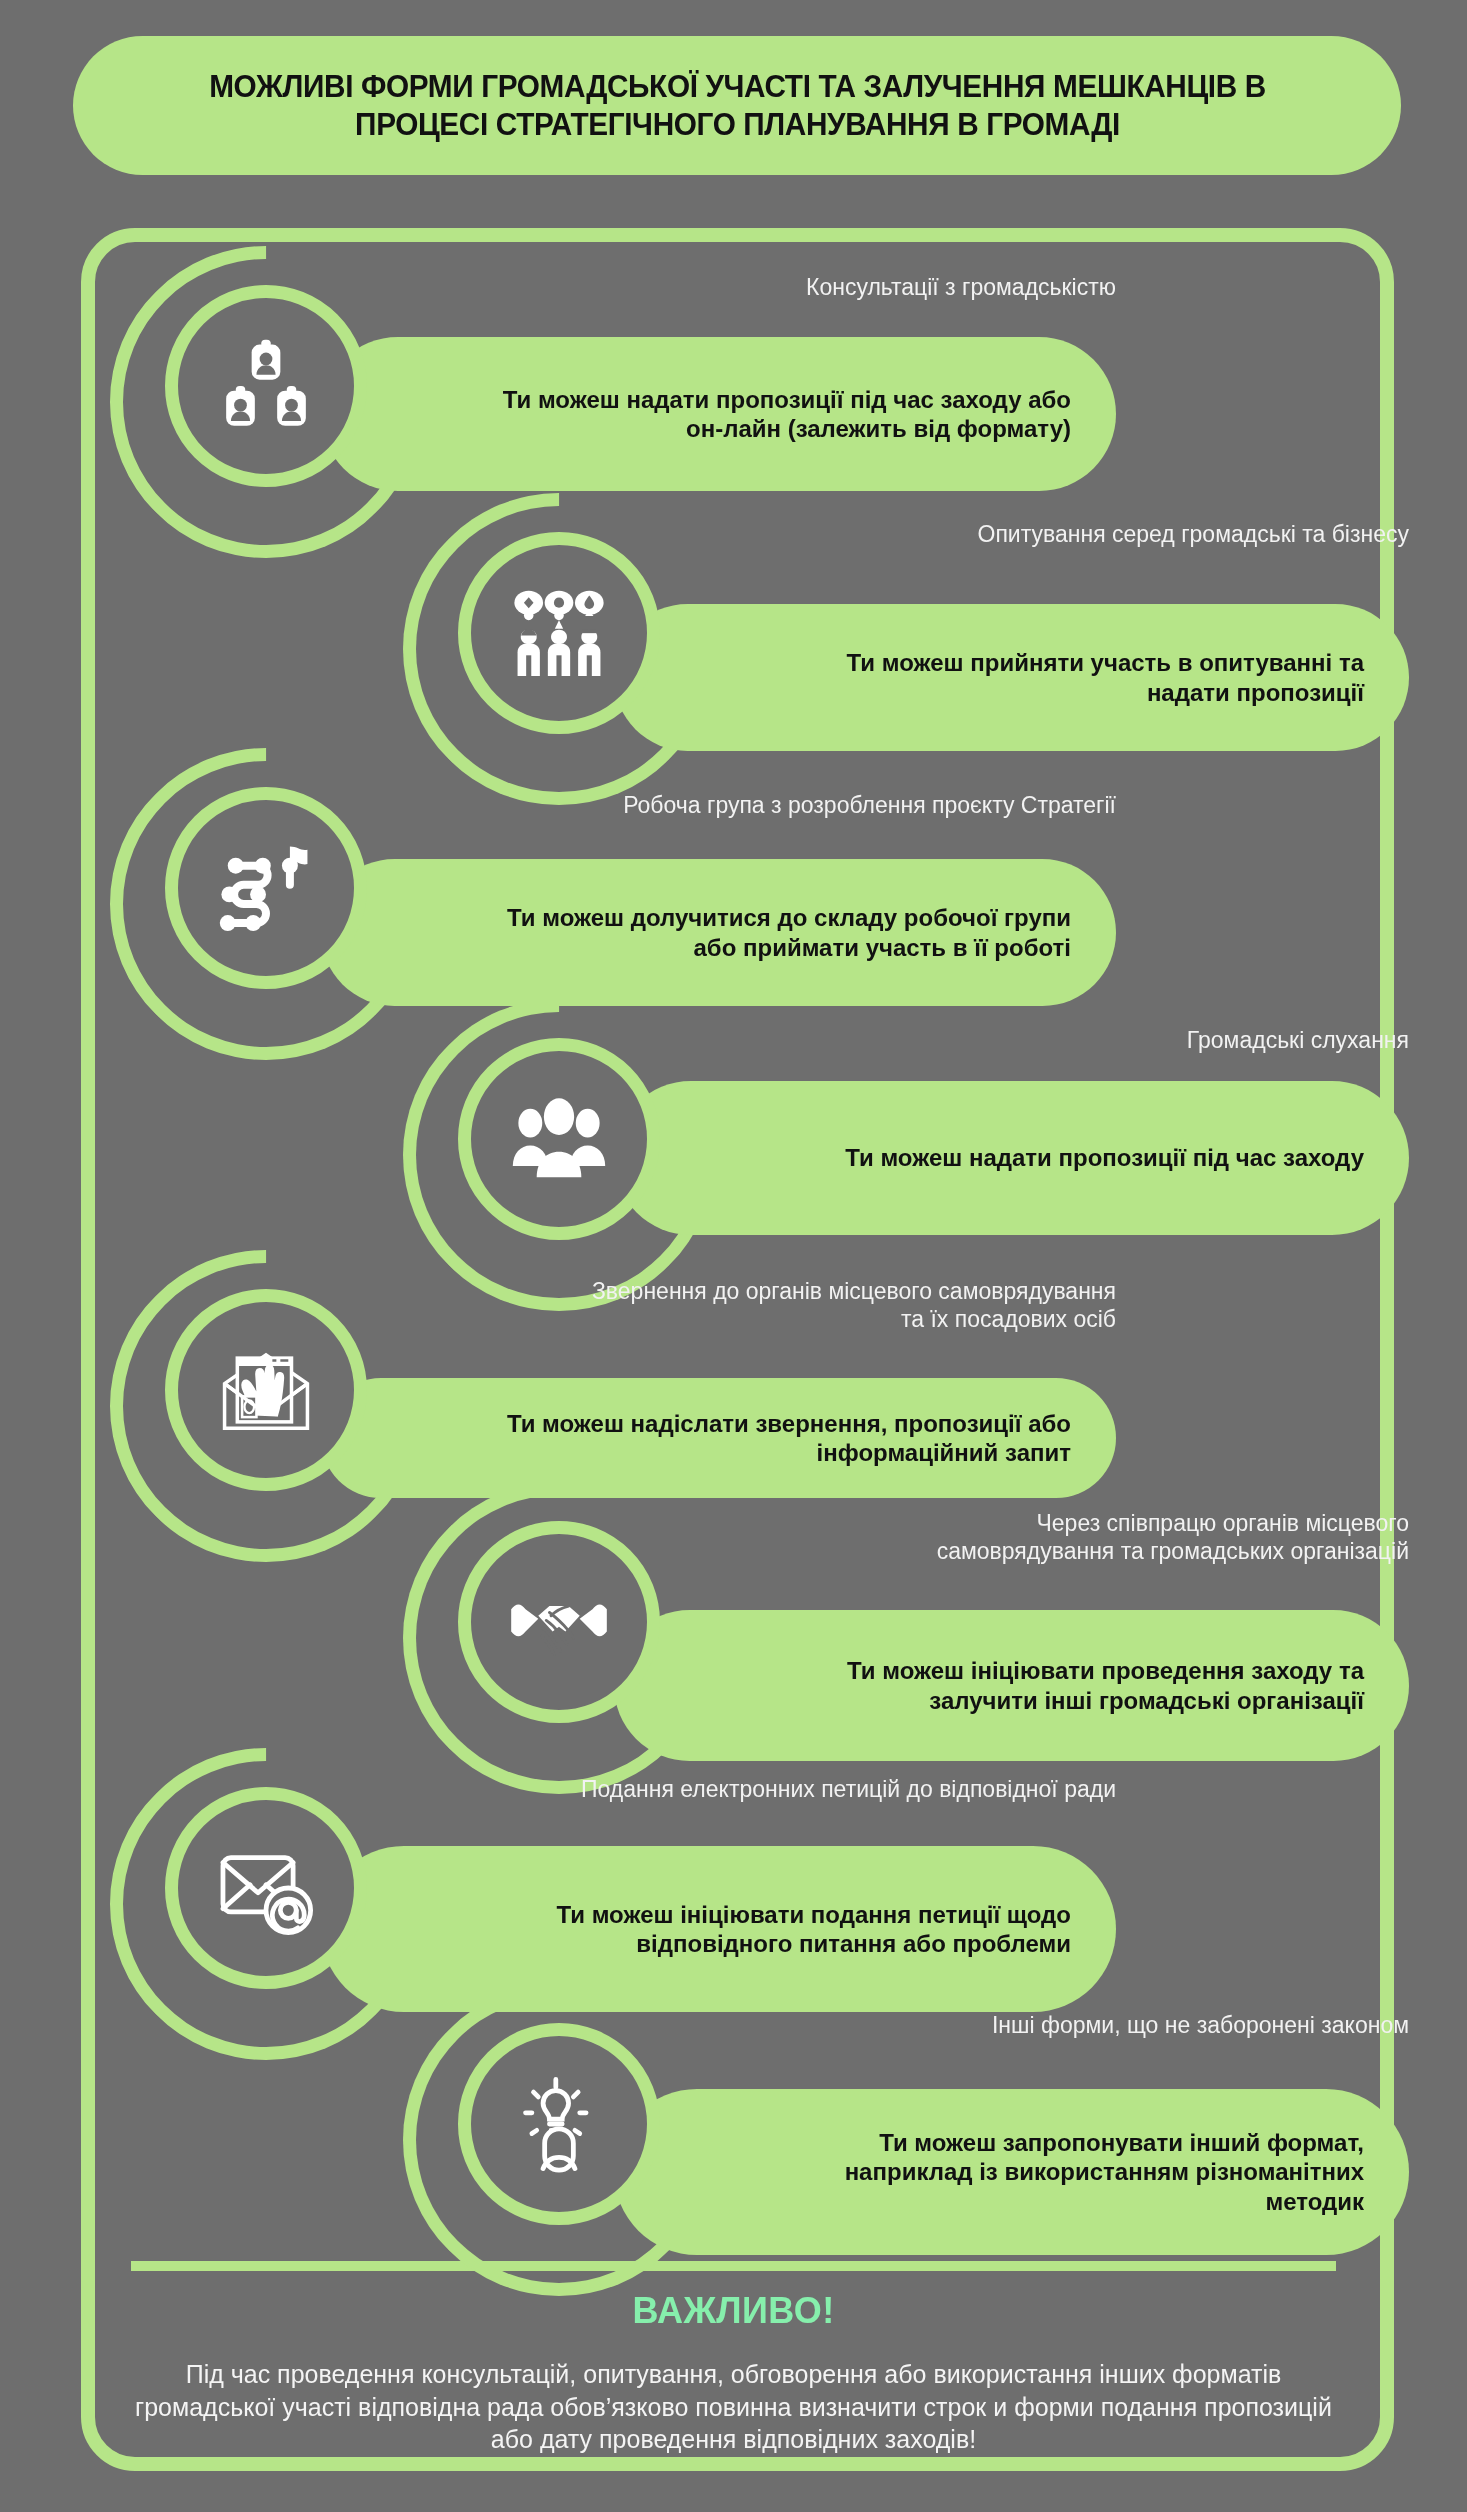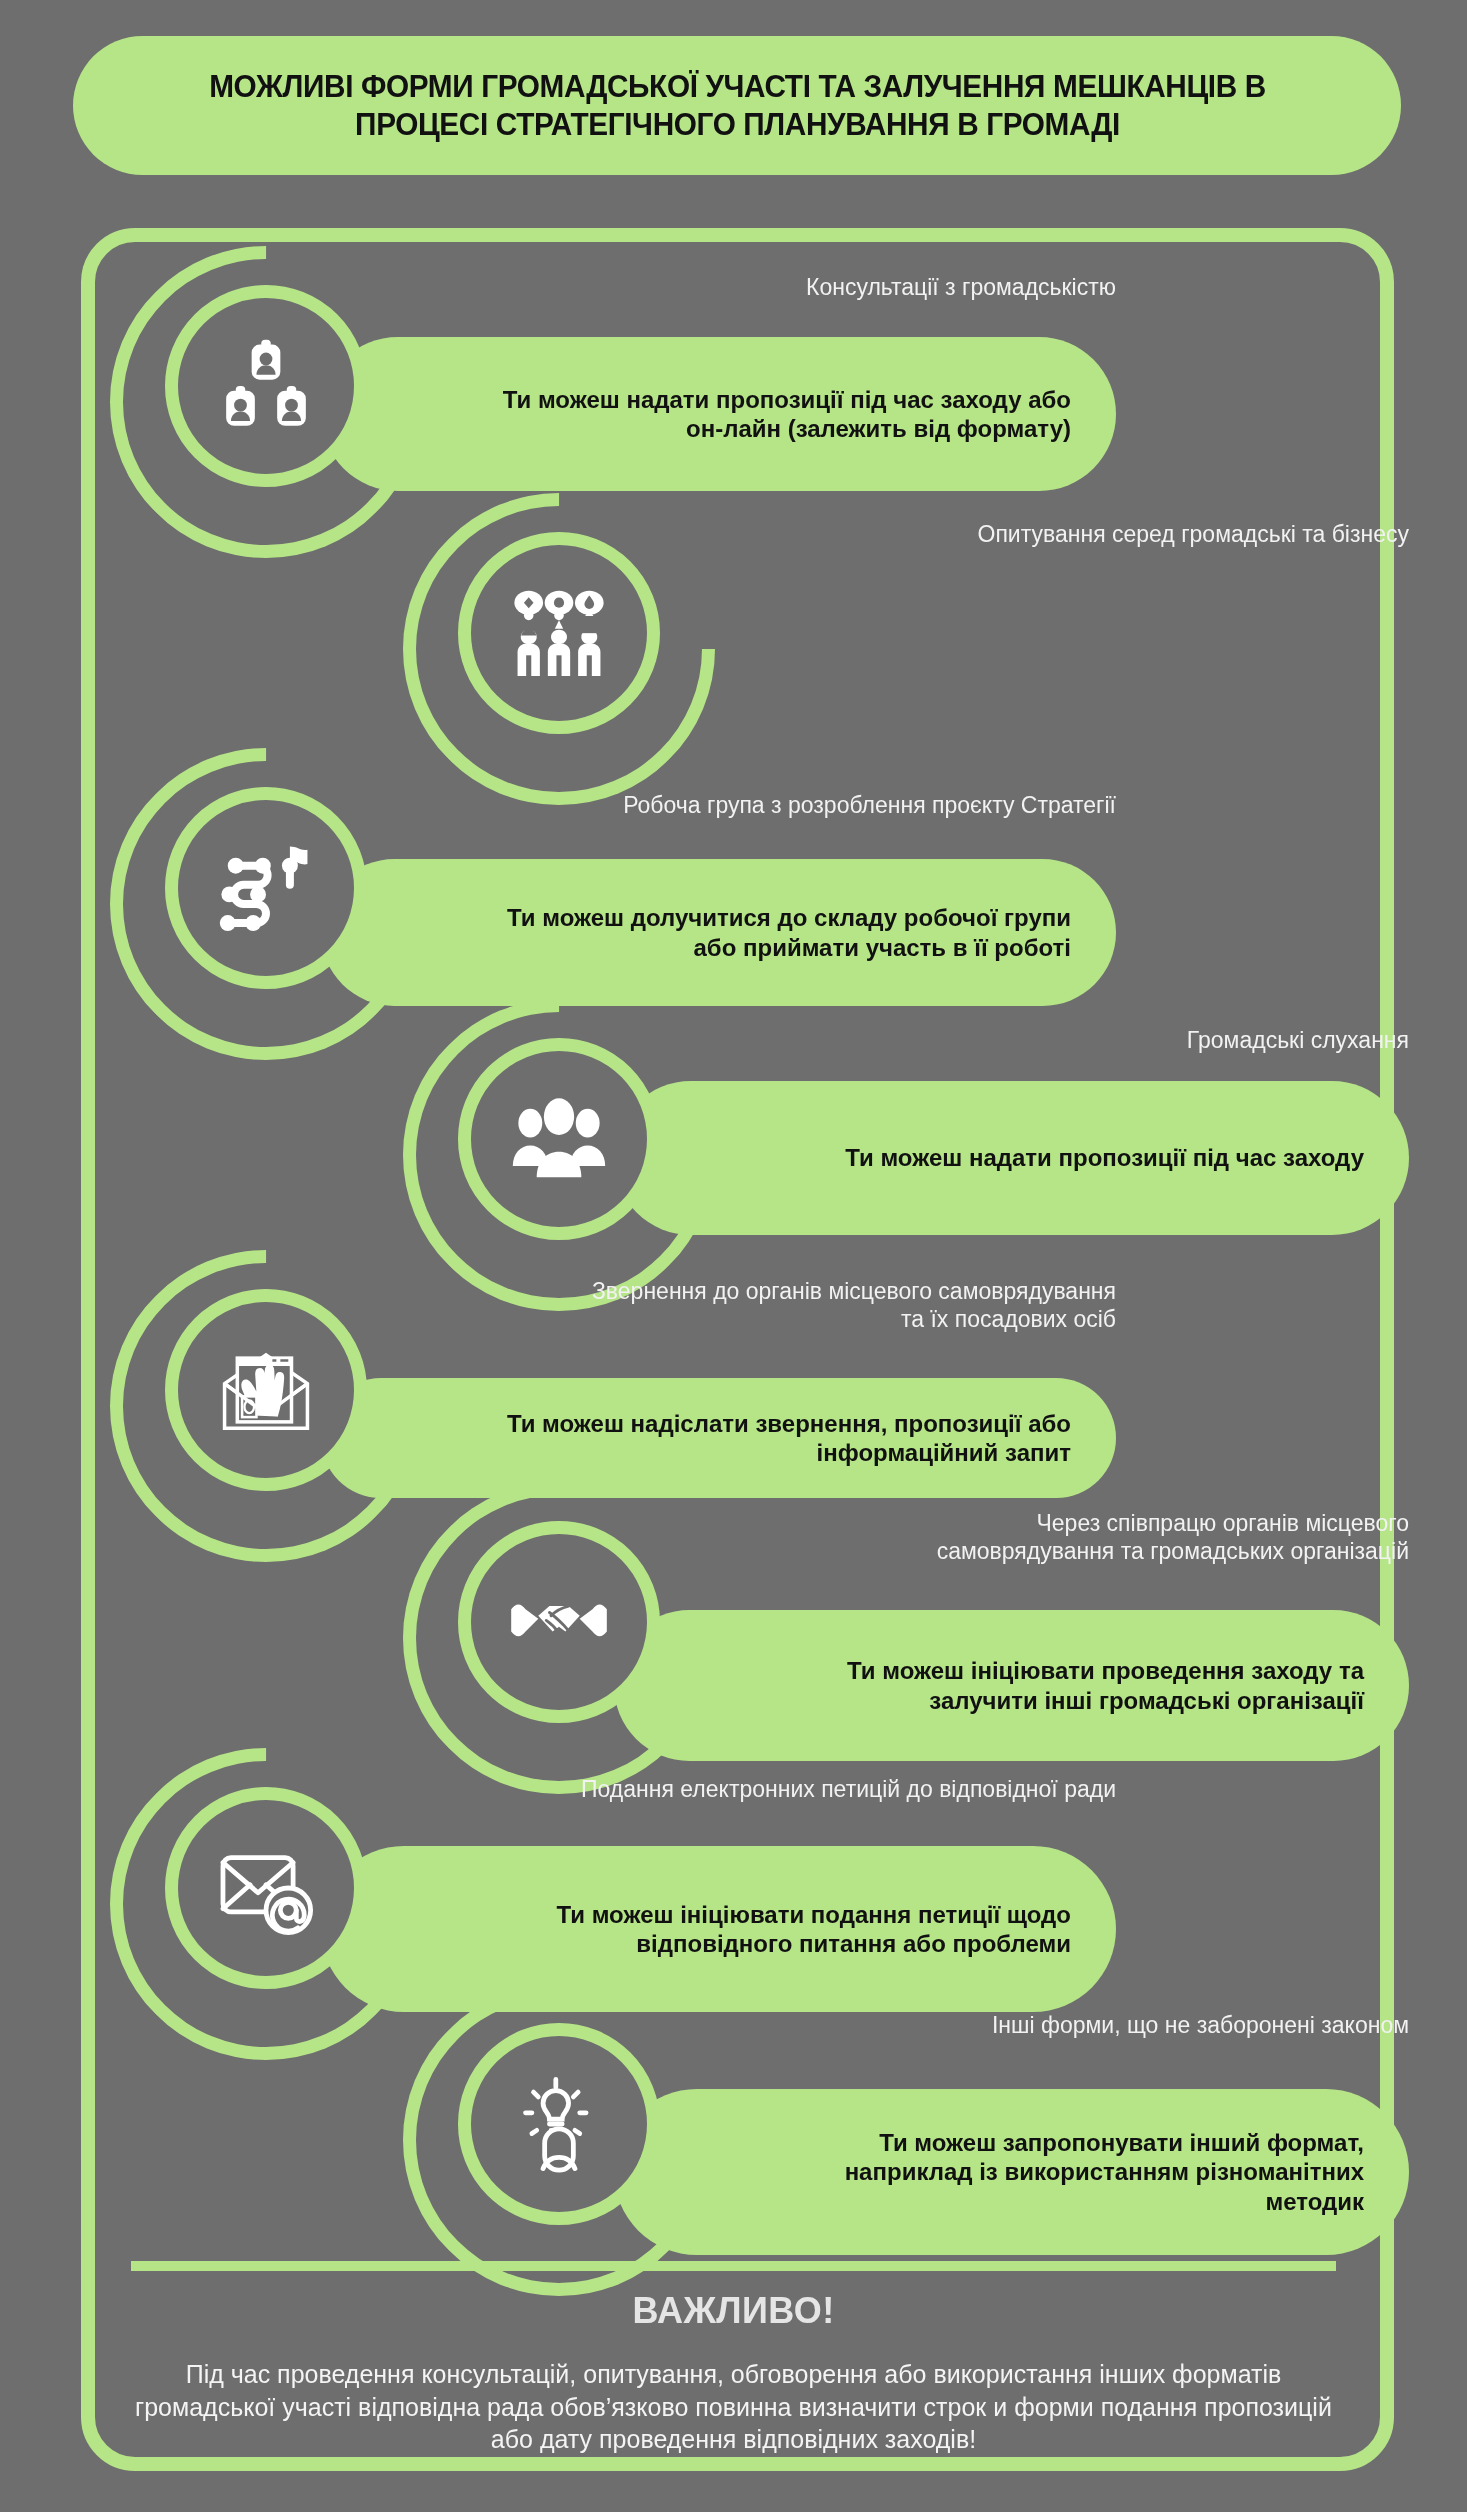--- a/index.html
+++ b/index.html
@@ -114,21 +114,21 @@
   }
 
   
   .footer{
     position:absolute;
     left:131px; top:2290px;
     width:1205px;
     text-align:center;
   }
   .footer-title{
-    font-size:36px; font-weight:bold; color:#e5e5e5;
+    font-size:36px; font-weight:bold; color:#86efac;
     letter-spacing:0.4px;
     margin-bottom:26px;
   }
   .footer-body{
     font-size:25px; line-height:1.30; color:#f4f4f4;
   }
 </style>
 </head>
 <body>
 
@@ -161,20 +161,23 @@
         <circle cx="48" cy="44" r="4" fill="#6e6e6e"></circle>
         <path d="M42 54c0-4 3-6 6-6s6 2 6 6z" fill="#6e6e6e"></path>
       </svg>
     </span>
   </div>
 </div>
 
 <div class="item right" style="top:521px;">
   <div class="arc"></div>
   <div class="kicker" style="width:541px;">Опитування серед громадські та бізнесу</div>
+  <div class="pill" style="top:83px; width:795px; height:147px;">
+    <div class="pill-text">Ти можеш прийняти участь в опитуванні та надати пропозиції</div>
+  </div>
   <div class="badge">
     <span>
       <svg viewBox="0 0 64 64" fill="#ffffff" aria-hidden="true">
         <ellipse cx="13" cy="13" rx="9" ry="7.5"></ellipse>
           <circle cx="13" cy="21" r="3"></circle>
         <path d="M13 9.5l3 3.5-3 3.5-3-3.5z" fill="#6e6e6e"></path>
         <ellipse cx="32" cy="13" rx="9" ry="7.5"></ellipse>
           <circle cx="32" cy="21" r="3"></circle>
         <circle cx="32" cy="13" r="3.2" fill="#6e6e6e"></circle>
         <ellipse cx="51" cy="13" rx="9" ry="7.5"></ellipse>

